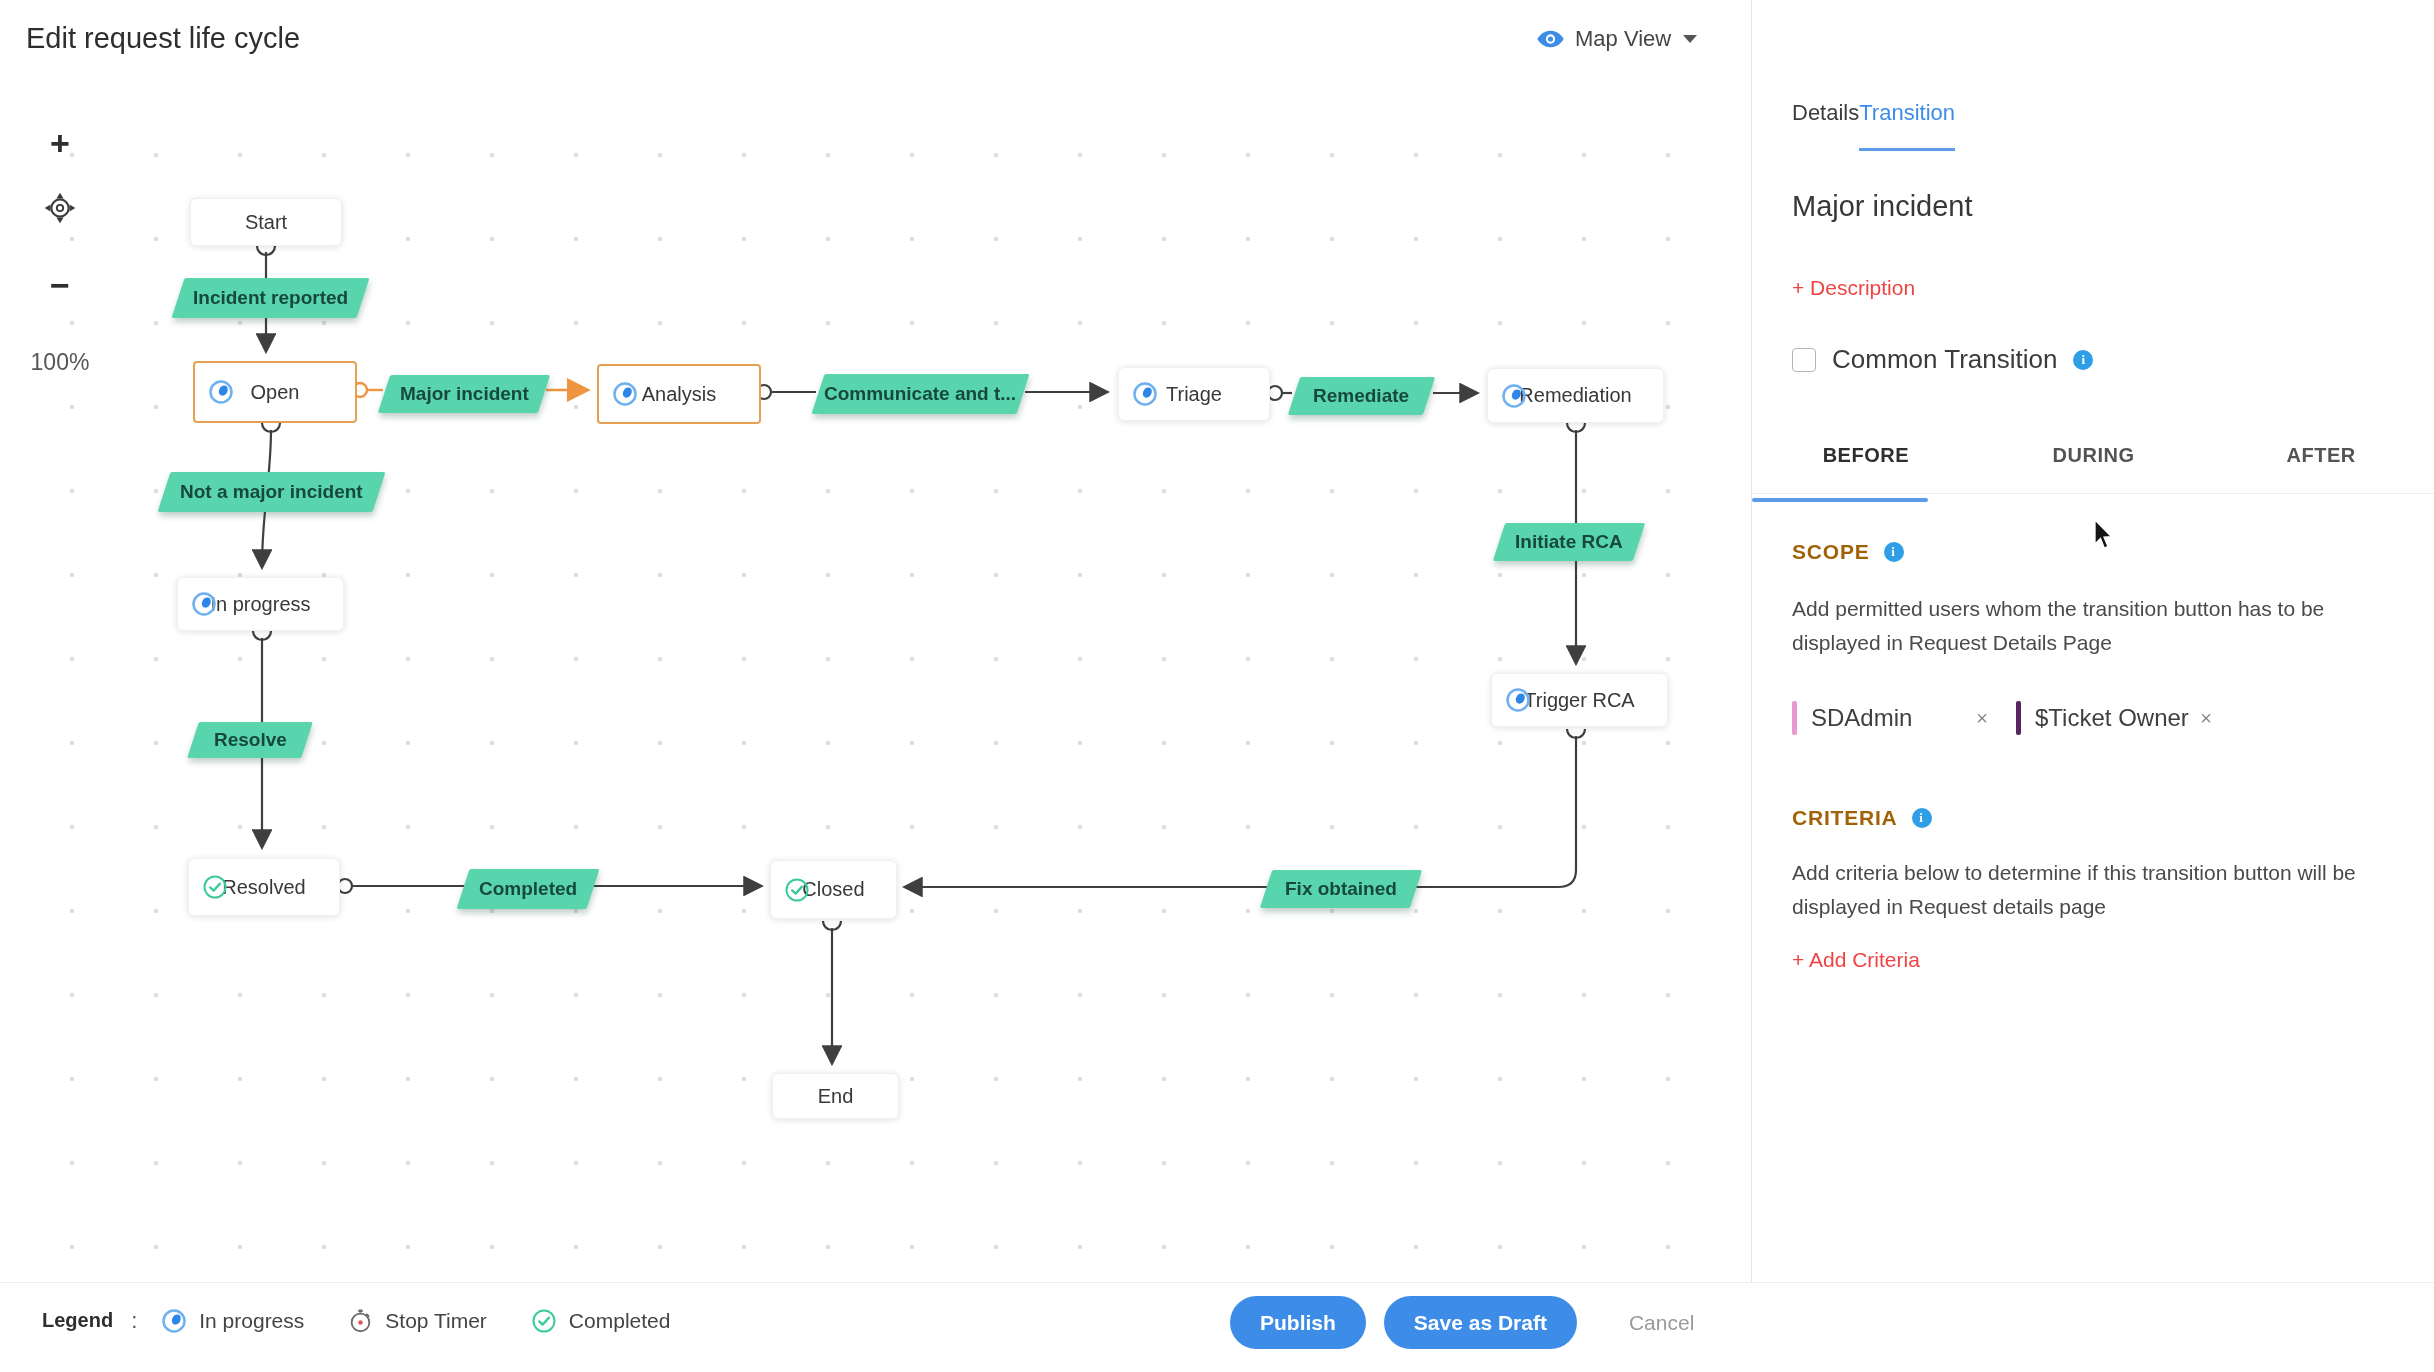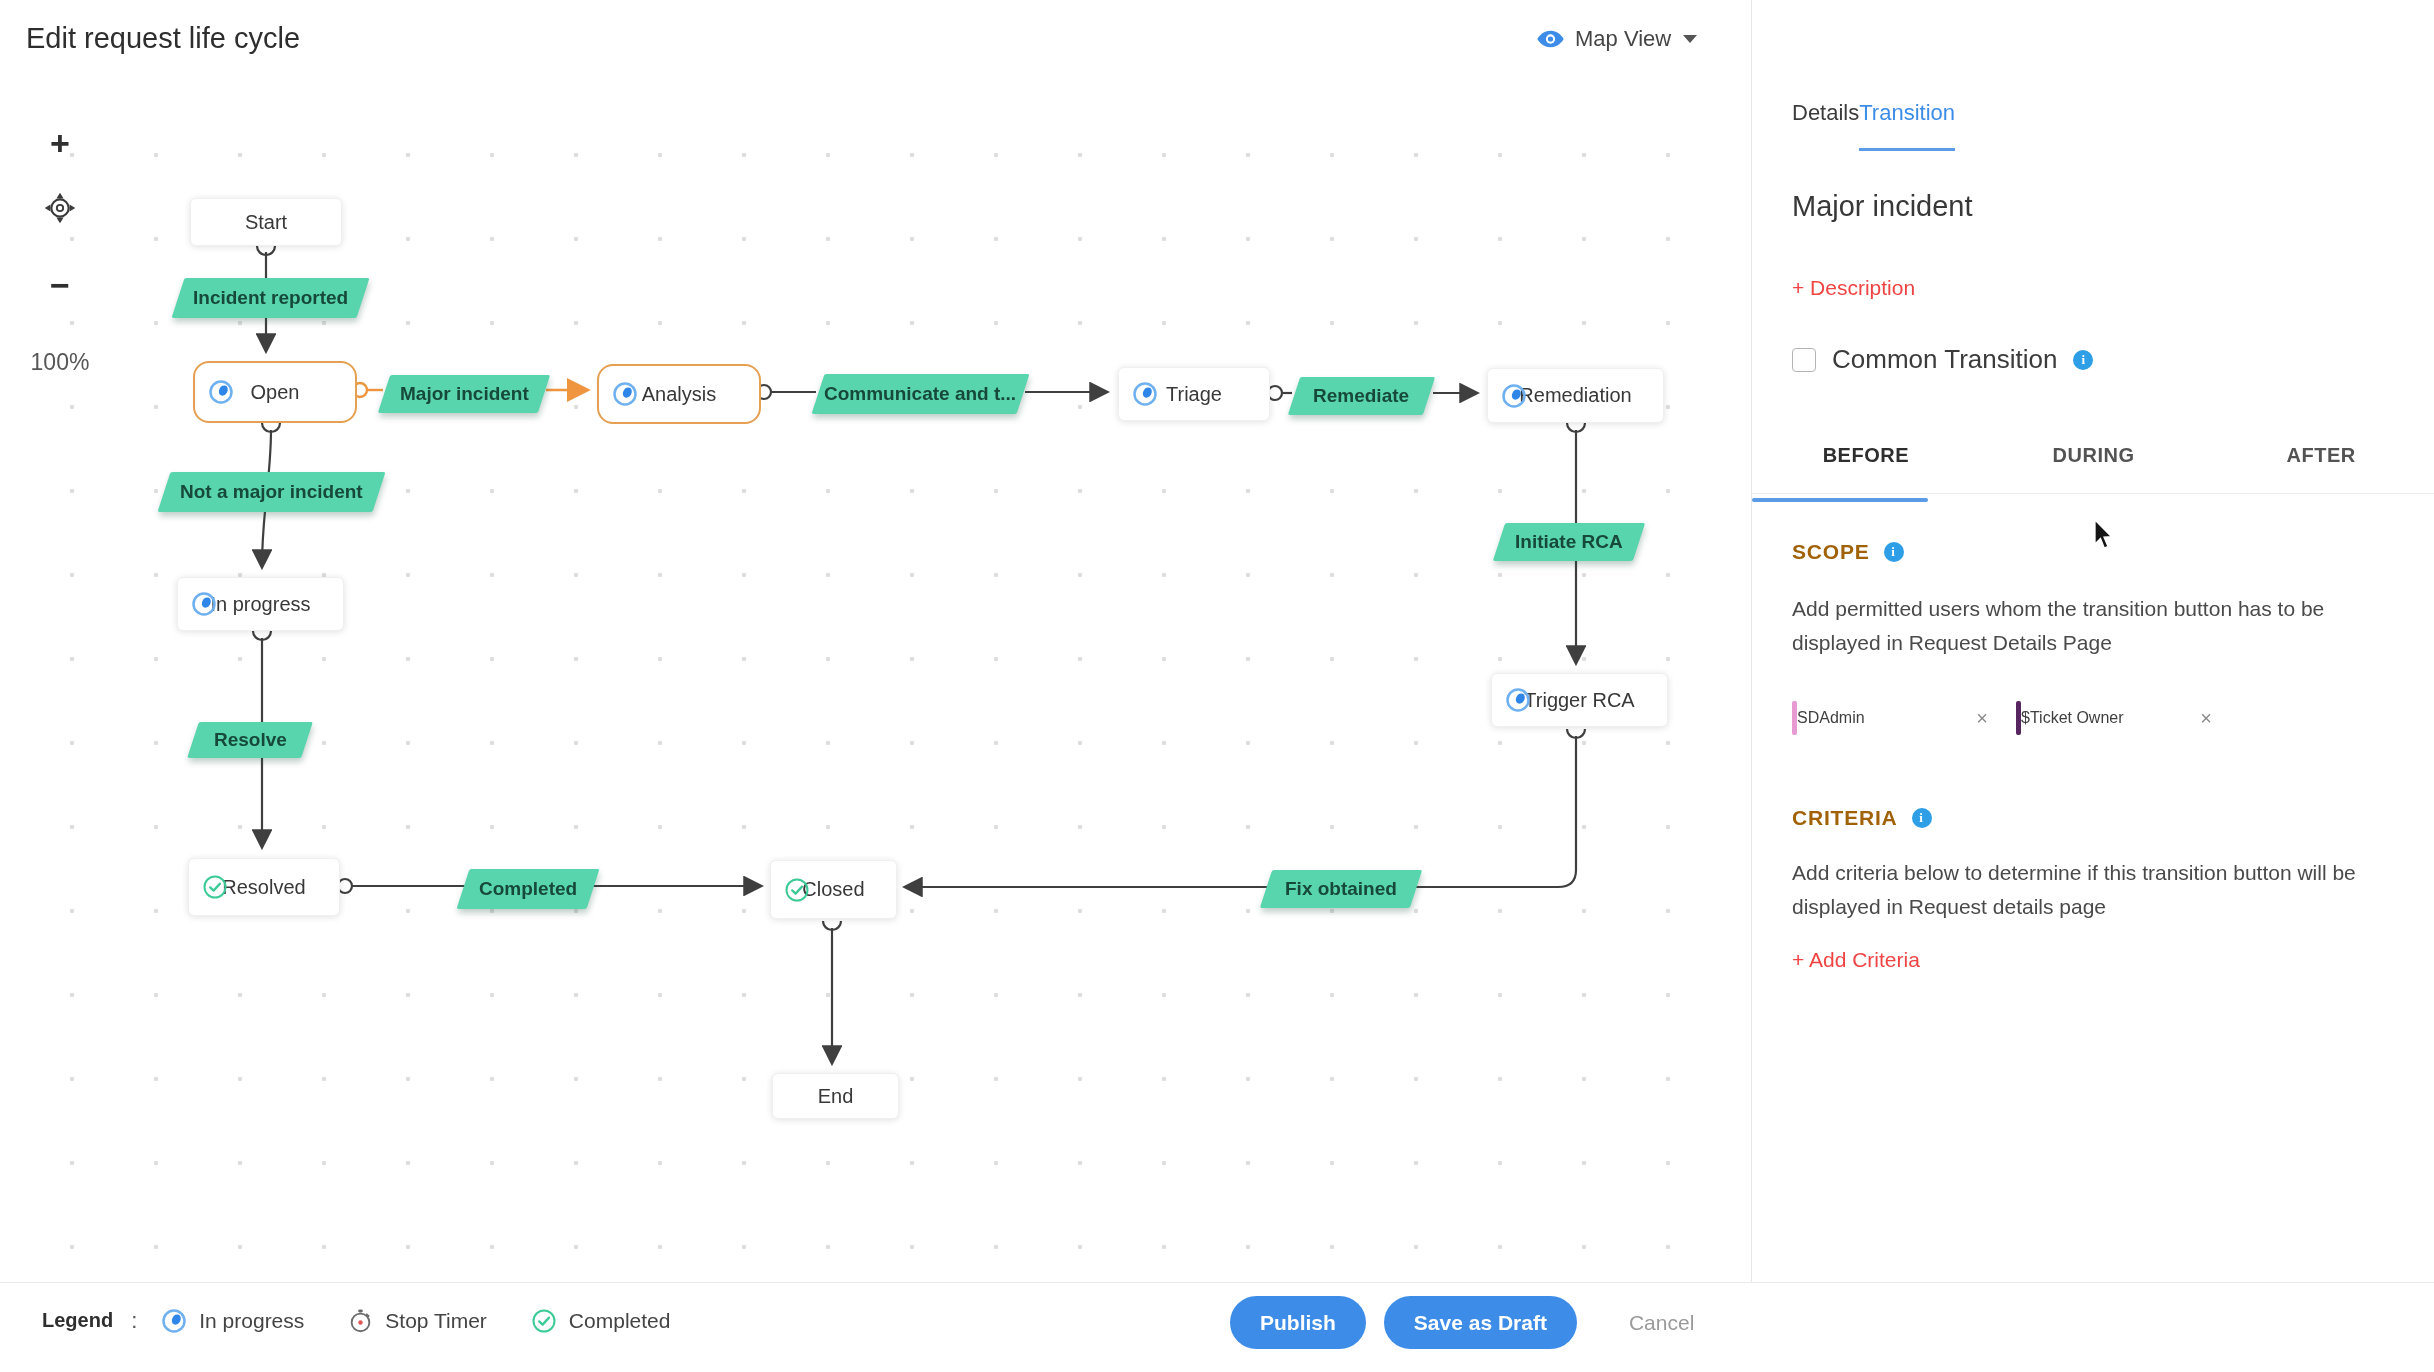--- a/index.html
+++ b/index.html
@@ -22,21 +22,21 @@
   .edges{position:absolute;left:0;top:0;}
 
   .zoom-ctl{position:absolute;left:28px;top:125px;width:64px;display:flex;flex-direction:column;align-items:center;}
   .zoom-btn{background:none;border:none;font-size:34px;color:#2f2f2f;cursor:pointer;line-height:1;font-weight:700;}
   .zoom-minus{margin-top:36px;}
   .recenter{margin-top:28px;cursor:pointer;}
   .zoom-level{margin-top:46px;font-size:23px;color:#565656;}
 
   .node{position:absolute;background:#fff;border:1px solid #f0f0f0;border-radius:6px;
         box-shadow:0 1px 7px rgba(0,0,0,.12);display:flex;align-items:center;justify-content:center;cursor:pointer;}
-  .node.selected{border:2px solid #E5A052;border-radius:16px;box-shadow:none;}
+  .node.selected{border:2px solid #E5A052;border-radius:4px;box-shadow:none;}
   .node-ic{position:absolute;left:13px;top:50%;transform:translateY(-50%);display:flex;}
   .node-lb{font-size:20px;font-weight:500;color:#383838;white-space:nowrap;}
 
   .transition{position:absolute;background:#58D5AD;transform:skewX(-18deg);border-radius:2px;
         display:flex;align-items:center;justify-content:center;cursor:pointer;
         box-shadow:2px 4px 6px rgba(25,80,62,.28);}
   .transition>span{transform:skewX(18deg);font-size:19px;font-weight:700;color:#17493B;white-space:nowrap;}
 
   
   .panel{position:absolute;left:1751px;top:0;width:683px;height:1282px;background:#fff;border-left:1px solid #e7e7e7;}
@@ -55,21 +55,21 @@
   .phase-tab{flex:1;text-align:center;font-size:20px;font-weight:700;letter-spacing:.5px;color:#535353;padding-bottom:26px;cursor:pointer;}
   .phase-tab.active{color:#2e2e2e;}
   .phase-underline{position:absolute;left:0;top:498px;width:176px;height:4px;background:#5B9BE8;border-radius:2px;}
   .sec-head{display:flex;align-items:center;gap:14px;}
   .sec-head span{font-size:21px;font-weight:700;letter-spacing:.8px;color:#a16207;}
   .scope-head{position:absolute;left:40px;top:540px;}
   .scope-desc{position:absolute;left:40px;top:592px;width:565px;font-size:21px;color:#4a4a4a;line-height:34px;}
   .chips{position:absolute;left:40px;top:698px;display:flex;gap:24px;}
   .chip{width:200px;height:40px;display:flex;align-items:center;cursor:default;}
   .chip-bar{width:5px;height:34px;border-radius:2px;flex:0 0 auto;}
-  .chip-lb{font-size:16px;color:#3f3f3f;white-space:nowrap;}
+  .chip-lb{font-size:24px;color:#3f3f3f;margin-left:14px;white-space:nowrap;}
   .chip-x{margin-left:auto;font-size:20px;color:#8a8a8a;cursor:pointer;padding:0 4px;}
   .criteria-head{position:absolute;left:40px;top:806px;}
   .criteria-desc{position:absolute;left:40px;top:856px;width:590px;font-size:21px;color:#4a4a4a;line-height:34px;}
   .add-criteria{position:absolute;left:40px;top:948px;}
   .mouse-cursor{position:absolute;left:2090px;top:518px;}
 
   
   .footer{position:absolute;left:0;top:1282px;width:2434px;height:90px;background:#fff;border-top:1px solid #ececec;}
   .legend{position:absolute;left:42px;top:24px;display:flex;align-items:center;gap:18px;}
   .legend-title{font-size:20px;font-weight:700;color:#2f2f2f;}

